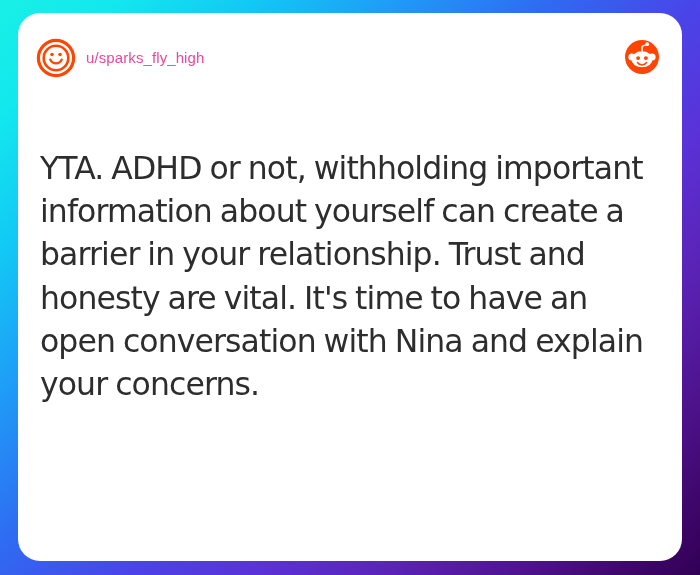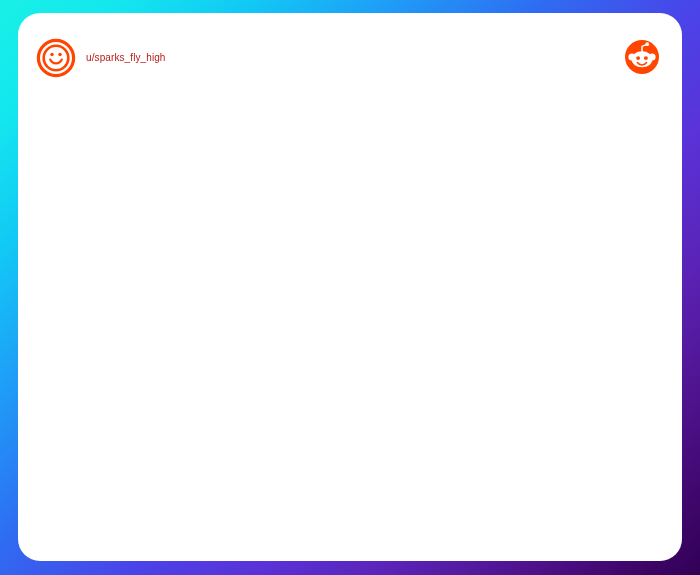--- a/index.html
+++ b/index.html
@@ -60,23 +60,23 @@
     top: 25px;
     width: 40px;
     height: 40px;
   }
 
   .username {
     position: absolute;
     left: 68px;
     top: 32px;
     font-family: "Liberation Sans", sans-serif;
-    font-size: 10px;
+    font-size: 15px;
     letter-spacing: 0.1px;
-    color: #b91c1c;
+    color: #ec4899;
     line-height: 26px;
     white-space: nowrap;
   }
 
   .brand-logo {
     position: absolute;
     right: 20px;
     top: 24px;
     width: 40px;
     height: 40px;
@@ -133,15 +133,16 @@
 
           <circle cx="16.1" cy="21.1" r="1.95" fill="#FF4500"></circle>
           <circle cx="23.9" cy="21.1" r="1.95" fill="#FF4500"></circle>
 
           <path d="M15.4 25.5 A5.6 5.6 0 0 0 24.6 25.5" fill="none" stroke="#FF4500" stroke-width="1.5" stroke-linecap="round"></path>
         </svg>
       </div>
 
     </div>
 
+    <div class="post-body">YTA. ADHD or not, withholding important information about yourself can create a barrier in your relationship. Trust and honesty are vital. It's time to have an open conversation with Nina and explain your concerns.</div>
 
   </div>
 </div>
 
 </body></html>

